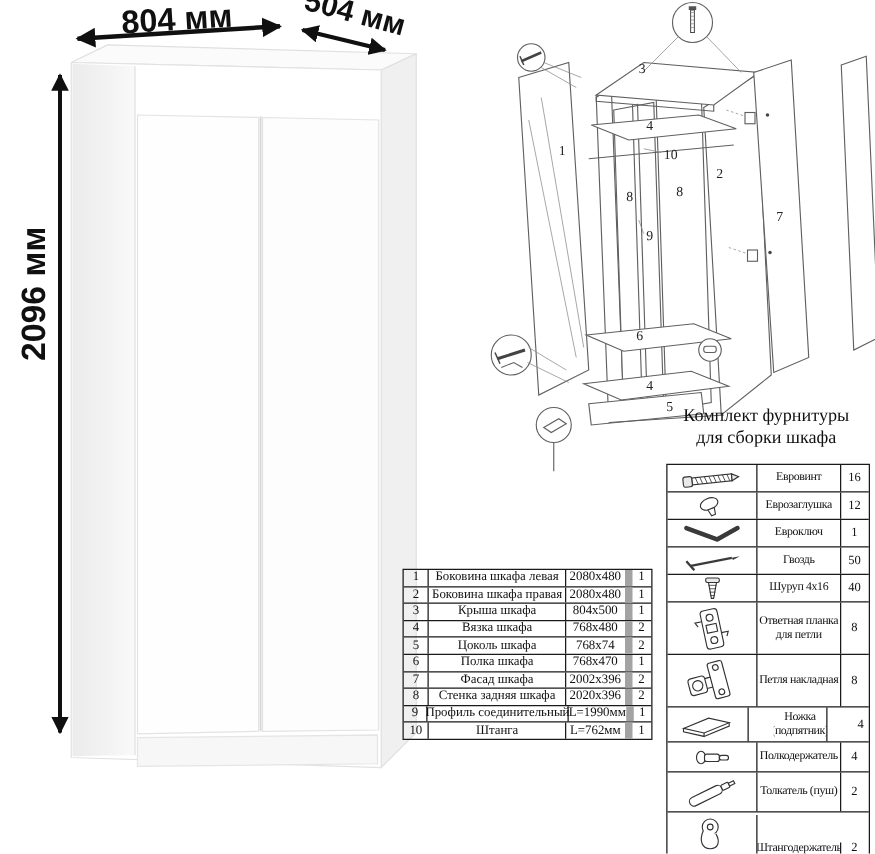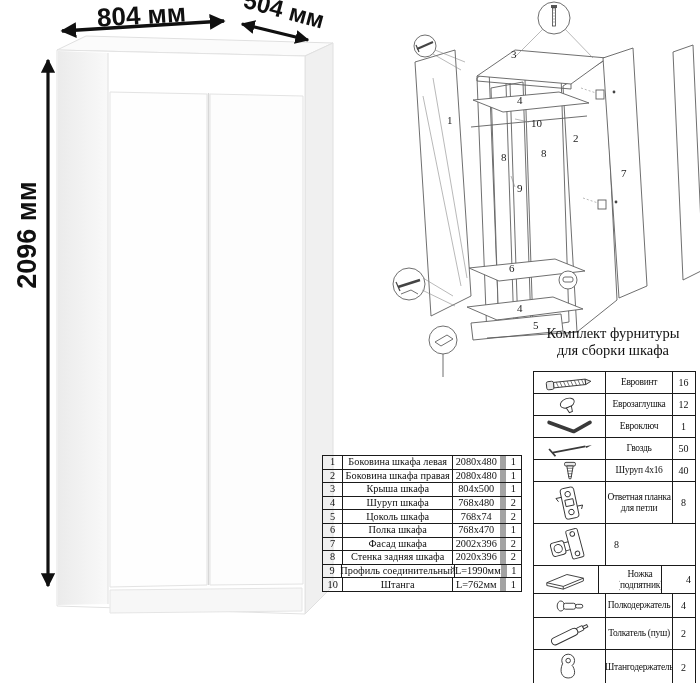--- a/index.html
+++ b/index.html
@@ -10,21 +10,21 @@
   
   .dim { font-family:"Liberation Sans", sans-serif; font-weight:bold; fill:#101010; }
 
   
   .kit-title { left:524px; top:325px; width:178px; text-align:center;
                font-size:14.5px; line-height:17px; color:#101010; }
 
   
   .kit { left:533px; top:371px; width:161px; border:1px solid #1a1a1a; }
   .kit .row { display:flex; border-bottom:1px solid #1a1a1a; }
-  .kit .row:last-child { border-bottom:none; }
+  .kit .row:last-child { border-bottom:none;align-items:flex-end; }
   .kit .ic  { width:71px; border-right:1px solid #1a1a1a; display:flex; align-items:center; justify-content:center; }
   .kit .nm  { width:64px; border-right:1px solid #1a1a1a; display:flex; align-items:center; justify-content:center;
               text-align:center; font-size:9.5px; line-height:10.5px; letter-spacing:-0.3px; overflow:hidden; padding:0 1px; }
   .kit .qt  { width:21px; display:flex; align-items:center; justify-content:center; font-size:10px; }
   .h22 { height:21px; } .h42 { height:41px; } .h28 { height:27px;gap:20px; }
   .h24 { height:23px; } .h32 { height:31px; } .h34 { height:34px; }
 
   
   .parts { left:322px; top:455px; width:198px; border:1px solid #1a1a1a; }
   .parts .row { display:flex; border-bottom:1px solid #1a1a1a; height:12.6px; }
@@ -268,20 +268,21 @@
             <g class="icg" transform="rotate(-15 35 21)">
           <rect x="34" y="5" width="13" height="32" rx="2"></rect>
           <circle cx="40.5" cy="10" r="2.5"></circle>
               <circle cx="40.5" cy="32" r="2.5"></circle>
           <rect x="14" y="14" width="15" height="15" rx="3"></rect>
               <circle cx="21.5" cy="21.5" r="4.5"></circle>
           <path d="M29 17 h5 M29 26 h5" fill="none"></path>
         </g>
           </svg>
         </div>
+      <div class="nm">Петля накладная</div>
       <div class="qt">8</div>
     </div>
 
     <div class="row h28">
       <div class="ic">
         <svg width="64" height="26" viewBox="0 0 70 28">
             <g class="icg">
           <polygon points="14,17 36,8 54,12 32,21"></polygon>
           <path d="M14 17 v3 l18 4 v-3 M54 12 v3 l-22 9" fill="none"></path>
         </g>
@@ -348,21 +349,21 @@
       <div class="c q">1</div>
     </div>
     <div class="row">
       <div class="c n">3</div>
       <div class="c nam">Крыша шкафа</div>
       <div class="c sz">804x500</div>
       <div class="c q">1</div>
     </div>
     <div class="row">
       <div class="c n">4</div>
-      <div class="c nam">Шуруп шкафа</div>
+      <div class="c nam">Вязка шкафа</div>
       <div class="c sz">768x480</div>
       <div class="c q">2</div>
     </div>
     <div class="row">
       <div class="c n">5</div>
       <div class="c nam">Цоколь шкафа</div>
       <div class="c sz">768x74</div>
       <div class="c q">2</div>
     </div>
     <div class="row">

